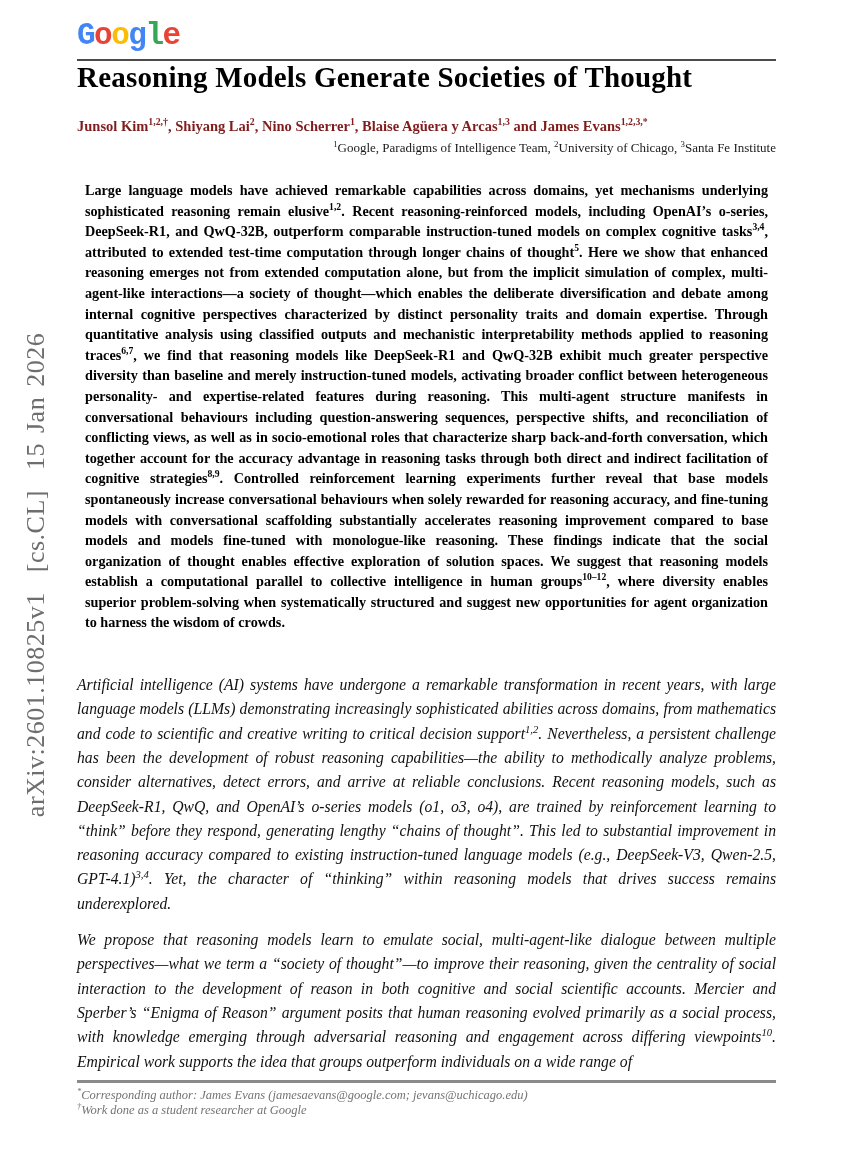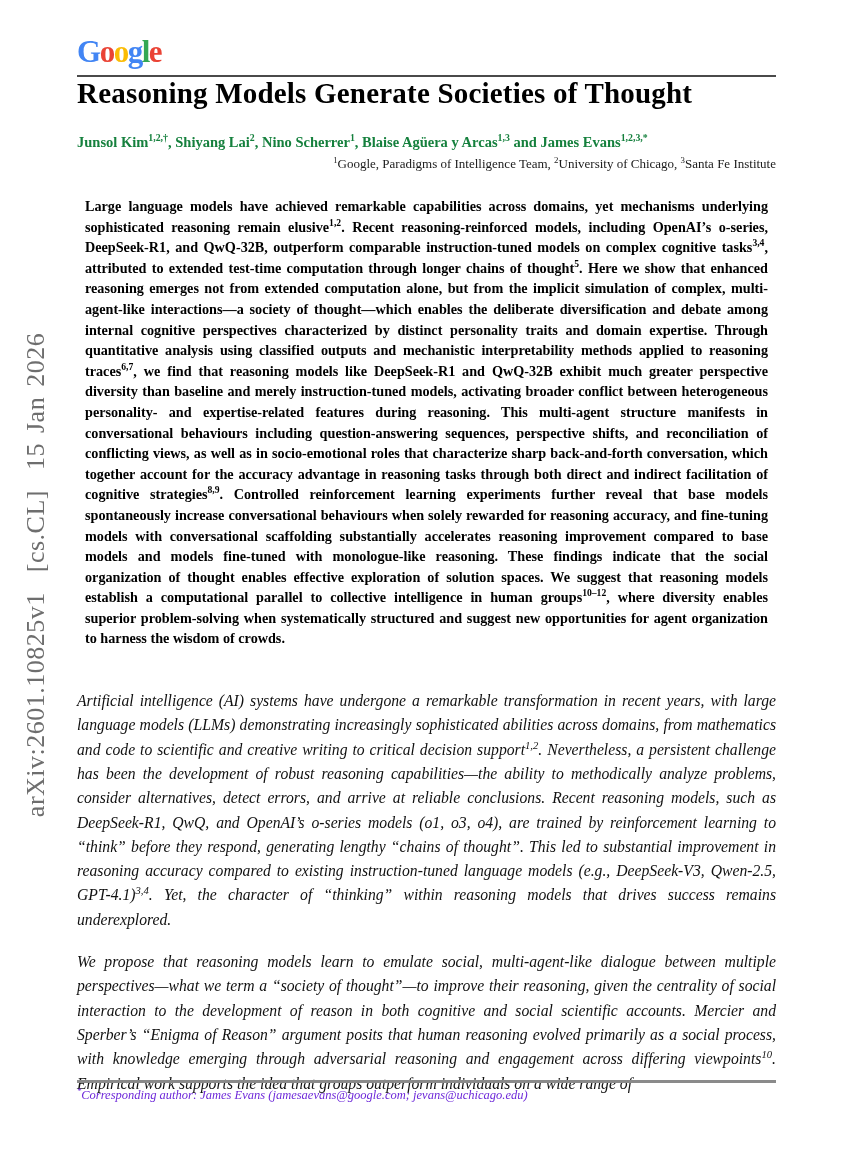--- a/index.html
+++ b/index.html
@@ -13,43 +13,43 @@
     color: #111111;
     overflow: hidden;
   }
   .content {
     position: absolute;
     left: 77px;
     top: 0;
     width: 699px;
   }
   .logo {
-    margin-top: 36px;
-    font-family: Liberation Serif, serif;
+    margin-top: 20px;
+    font-family: Liberation Mono, monospace;
     font-size: 31px;
     font-weight: bold;
     letter-spacing: -1.5px;
     line-height: 1;
   }
   .logo-rule {
     border: none;
     border-top: 2px solid #4a4a4a;
     margin-top: 8px;
   }
   .paper-title {
     font-size: 29px;
     font-weight: bold;
     letter-spacing: 0.2px;
     color: #000000;
   }
   .authors {
     margin-top: 24px;
     font-size: 14.5px;
     font-weight: bold;
-    color: #15803d;
+    color: #7f1d1d;
   }
   .affiliations {
     margin-top: 5px;
     font-size: 13px;
     color: #1a1a1a;
     text-align: right;
   }
   .abstract {
     margin-top: 24px;
     padding: 0 8px;
@@ -60,37 +60,37 @@
     color: #000000;
   }
   .body-text {
     margin-top: 40px;
     font-size: 15.7px;
     line-height: 24.3px;
     text-align: justify;
     color: #111111;
     font-style: italic;
   }
-  .body-text p + p { margin-top: 18px; }
+  .body-text p + p { margin-top: 12px; }
   sup { font-size: 0.68em; vertical-align: super; line-height: 0; }
   .footer {
     position: absolute;
     left: 77px;
     top: 1080px;
     width: 699px;
   }
   .footer-rule {
     border: none;
     border-top: 3px solid #8a8a8a;
   }
   .footnote {
     font-size: 12.5px;
     font-style: italic;
     line-height: 15px;
-    color: #6d28d9;
+    color: #737373;
   }
   .footnote:first-of-type { margin-top: 5px; }
   .arxiv-watermark {
     position: absolute;
     left: 36px;
     top: 575px;
     transform: translate(-50%, -50%) rotate(-90deg);
     white-space: nowrap;
     font-family: "Liberation Serif", serif;
     font-size: 26px;
@@ -124,15 +124,16 @@
     <div class="body-text">
       <p>Artificial intelligence (AI) systems have undergone a remarkable transformation in recent years, with large language models (LLMs) demonstrating increasingly sophisticated abilities across domains, from mathematics and code to scientific and creative writing to critical decision support<sup>1,2</sup>. Nevertheless, a persistent challenge has been the development of robust reasoning capabilities—the ability to methodically analyze problems, consider alternatives, detect errors, and arrive at reliable conclusions. Recent reasoning models, such as DeepSeek-R1, QwQ, and OpenAI’s o-series models (o1, o3, o4), are trained by reinforcement learning to “think” before they respond, generating lengthy “chains of thought”. This led to substantial improvement in reasoning accuracy compared to existing instruction-tuned language models (e.g., DeepSeek-V3, Qwen-2.5, GPT-4.1)<sup>3,4</sup>. Yet, the character of “thinking” within reasoning models that drives success remains underexplored.</p>
       <p>We propose that reasoning models learn to emulate social, multi-agent-like dialogue between multiple perspectives—what we term a “society of thought”—to improve their reasoning, given the centrality of social interaction to the development of reason in both cognitive and social scientific accounts. Mercier and Sperber’s “Enigma of Reason” argument posits that human reasoning evolved primarily as a social process, with knowledge emerging through adversarial reasoning and engagement across differing viewpoints<sup>10</sup>. Empirical work supports the idea that groups outperform individuals on a wide range of</p>
     </div>
 
   </div>
 
   <div class="footer">
     <hr class="footer-rule">
     <div class="footnote"><sup>*</sup>Corresponding author: James Evans (jamesaevans@google.com; jevans@uchicago.edu)</div>
+    <div class="footnote"><sup>†</sup>Work done as a student researcher at Google</div>
   </div>
 
 </div>
 
 </body></html>

